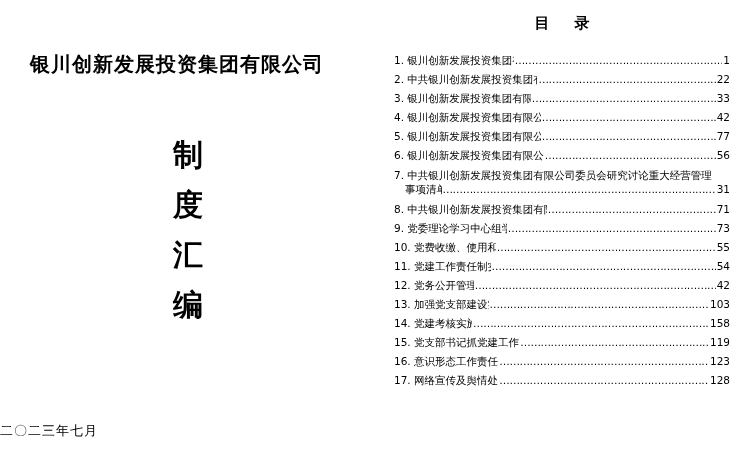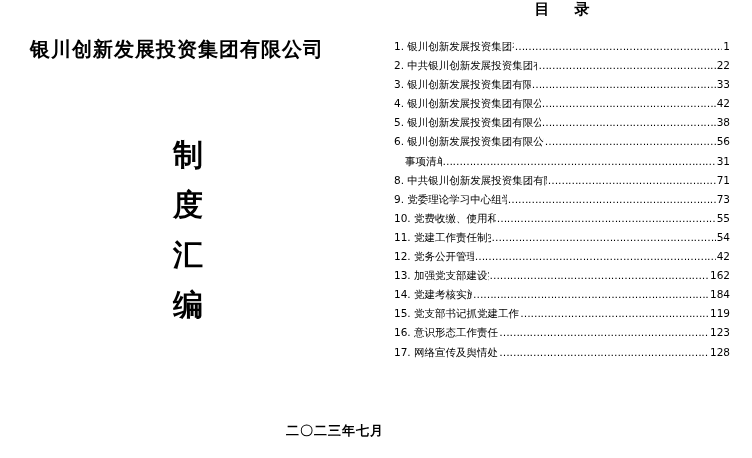--- a/index.html
+++ b/index.html
@@ -23,21 +23,21 @@
 
   
   .cover {
     position: relative;
     width: 376px;
     height: 458px;
     box-sizing: border-box;
   }
   .cover-org {
     position: absolute;
-    top: 36px;
+    top: 51px;
     left: 30px;
     font-size: 20px;
     font-weight: bold;
     letter-spacing: 1px;
     font-family: "DejaVu Sans", "Liberation Sans", sans-serif;
     white-space: nowrap;
   }
   .cover-title {
     position: absolute;
     top: 130px;
@@ -48,38 +48,38 @@
   .cover-title-char {
     display: block;
     font-size: 30px;
     font-weight: bold;
     line-height: 1.67;
     font-family: "DejaVu Sans", "Liberation Sans", sans-serif;
   }
   .cover-date {
     position: absolute;
     bottom: 18px;
-    left: 8px;
-    width: 376px;
-    text-align: right;
+    left: 0;
+    width: 376px;
+    text-align: left;
     font-size: 13px;
     letter-spacing: 1px;
     font-family: "DejaVu Sans", "Liberation Sans", sans-serif;
-    font-weight: bold;
   }
 
   
   .contents {
     position: relative;
     width: 376px;
     height: 458px;
     box-sizing: border-box;
     padding: 0 22px 0 18px;
   }
   .contents-title {
+    margin-top: 14px;
     text-align: center;
     font-size: 15px;
     font-weight: bold;
     letter-spacing: 10px;
     font-family: "DejaVu Sans", "Liberation Sans", sans-serif;
     padding-left: 10px;
   }
   .toc {
     margin-top: 20px;
   }
@@ -160,30 +160,31 @@
 
       <div class="toc-entry">
         <span class="toc-label">4. 银川创新发展投资集团有限公司总经理办公会议事规则</span>
         <span class="toc-dots">…………………………………………………………………………………</span>
         <span class="toc-page">42</span>
       </div>
 
       <div class="toc-entry">
         <span class="toc-label">5. 银川创新发展投资集团有限公司制度管理办法（试行）</span>
         <span class="toc-dots">…………………………………………………………………………………</span>
-        <span class="toc-page">38</span>
+        <span class="toc-page">77</span>
       </div>
 
       <div class="toc-entry">
         <span class="toc-label">6. 银川创新发展投资集团有限公司“三重一大”事项决策制度</span>
         <span class="toc-dots">…………………………………………………………………………………</span>
         <span class="toc-page">56</span>
       </div>
 
       <div class="toc-entry wrap">
+        <div>7. 中共银川创新发展投资集团有限公司委员会研究讨论重大经营管理</div>
         <div class="toc-line2">
           <span class="toc-label">事项清单</span>
           <span class="toc-dots">…………………………………………………………………………………</span>
           <span class="toc-page">31</span>
         </div>
       </div>
 
       <div class="toc-entry">
         <span class="toc-label">8. 中共银川创新发展投资集团有限公司委员会“第一议题”制度</span>
         <span class="toc-dots">…………………………………………………………………………………</span>
@@ -210,27 +211,27 @@
 
       <div class="toc-entry">
         <span class="toc-label">12. 党务公开管理办法</span>
         <span class="toc-dots">…………………………………………………………………………………</span>
         <span class="toc-page">42</span>
       </div>
 
       <div class="toc-entry">
         <span class="toc-label">13. 加强党支部建设实施办法</span>
         <span class="toc-dots">…………………………………………………………………………………</span>
-        <span class="toc-page">162</span>
+        <span class="toc-page">103</span>
       </div>
 
       <div class="toc-entry">
         <span class="toc-label">14. 党建考核实施办法</span>
         <span class="toc-dots">…………………………………………………………………………………</span>
-        <span class="toc-page">184</span>
+        <span class="toc-page">158</span>
       </div>
 
       <div class="toc-entry">
         <span class="toc-label">15. 党支部书记抓党建工作述职评议管理办法</span>
         <span class="toc-dots">…………………………………………………………………………………</span>
         <span class="toc-page">119</span>
       </div>
 
       <div class="toc-entry">
         <span class="toc-label">16. 意识形态工作责任制实施办法</span>

